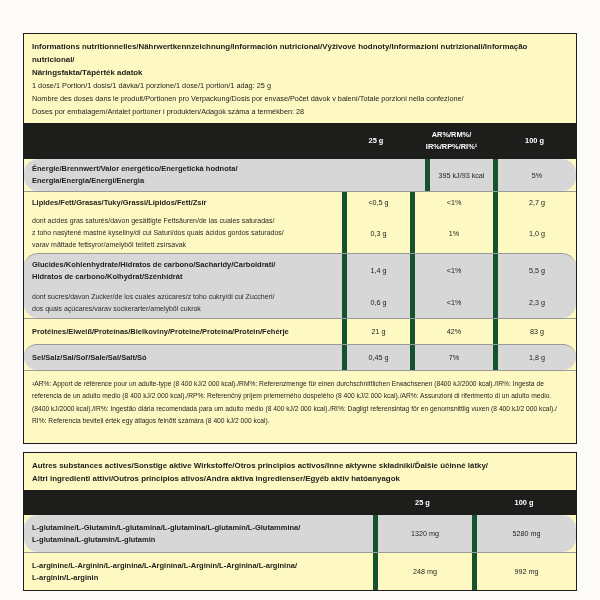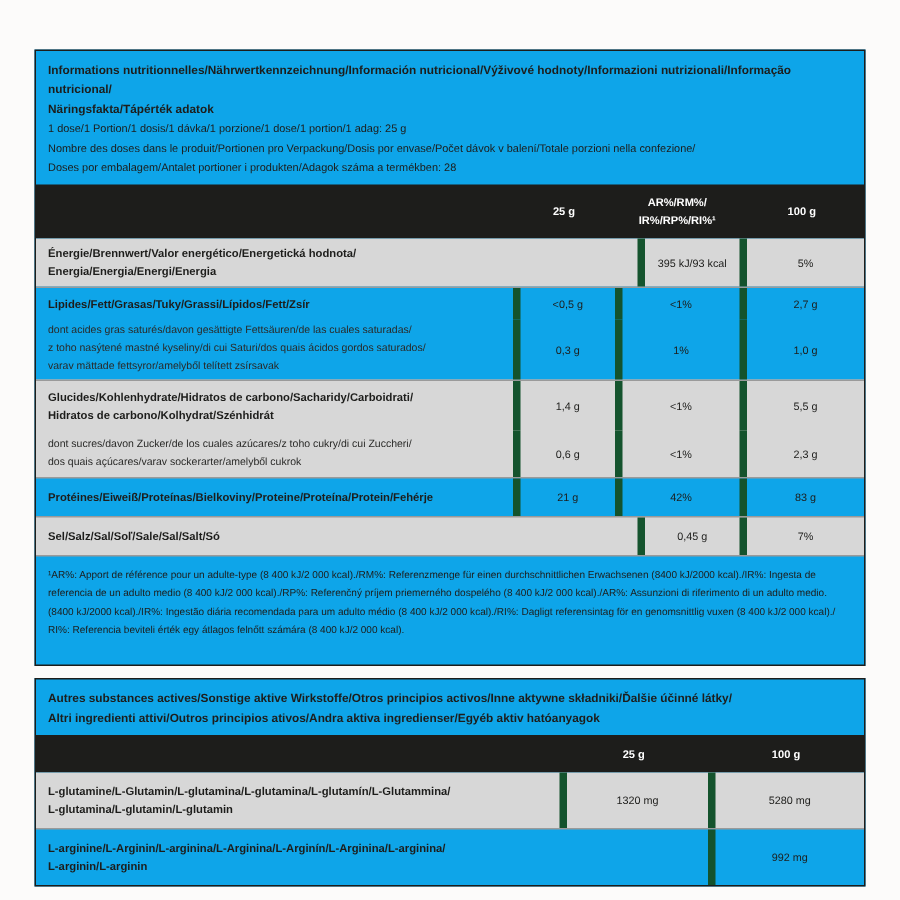--- a/index.html
+++ b/index.html
@@ -7,21 +7,21 @@
   body {
     background:#fcfbfa;
     font-family:"Liberation Sans", sans-serif;
     color:#1d1d1b;
     -webkit-font-smoothing:antialiased;
   }
   .sheet { padding-top:33px; }
   .tbl {
     width:554px; margin:0 auto;
     border:1.5px solid #1d1d1b;
-    background:#0ea5e9;
+    background:#fef9c3;
   }
   .tbl2 { margin-top:8px; }
 
   
   .thead { padding:6px 8px 5px 8px; }
   .t-title { font-weight:bold; font-size:7.9px; line-height:13px; white-space:pre-line; }
   .t-line  { font-size:7.3px; line-height:13px; white-space:pre-line; }
 
   
   .bar { display:flex; background:#1d1d1b; color:#ffffff; align-items:center; }
@@ -37,21 +37,21 @@
   .c {
     align-self:stretch; display:flex; align-items:center; justify-content:center;
     text-align:center; font-size:7.2px; line-height:11px;
     border-left:5px solid #14532d; padding:1px 2px;
   }
   
   .t1 .c1 { width:68px; } .t1 .c2 { width:83px; } .t1 .c3 { width:83px; }
   
   .t2 .c1 { width:99px; } .t2 .c2 { width:104px; }
 
-  .gray { background:#d7d7d7; }
+  .gray { background:#d7d7d7;border-radius:14px; }
   .sep  { border-top:1px solid #9a9a9a; }
 
   .mh21{min-height:21px} .mh25{min-height:25px} .mh31{min-height:31px}
   .mh32{min-height:32px} .mh33{min-height:33px} .mh37{min-height:37px}
   .mh39{min-height:39px}
 
   .footnote {
     padding:7px 8px; font-size:6.7px; line-height:12.4px;
     white-space:pre-line; min-height:73px;
   }
@@ -129,20 +129,21 @@
         <div class="c c2">42%</div>
         <div class="c c3">83 g</div>
       </div>
     </div>
 
     <div class="gray sep">
       <div class="r mh25">
         <div class="lbl b">Sel/Salz/Sal/Soľ/Sale/Sal/Salt/Só</div>
         <div class="c c1">0,45 g</div>
         <div class="c c2">7%</div>
+        <div class="c c3">1,8 g</div>
       </div>
     </div>
 
     <div class="footnote sep">¹AR%: Apport de référence pour un adulte-type (8 400 kJ/2 000 kcal)./RM%: Referenzmenge für einen durchschnittlichen Erwachsenen (8400 kJ/2000 kcal)./IR%: Ingesta de
 referencia de un adulto medio (8 400 kJ/2 000 kcal)./RP%: Referenčný príjem priemerného dospelého (8 400 kJ/2 000 kcal)./AR%: Assunzioni di riferimento di un adulto medio.
 (8400 kJ/2000 kcal)./IR%: Ingestão diária recomendada para um adulto médio (8 400 kJ/2 000 kcal)./RI%: Dagligt referensintag för en genomsnittlig vuxen (8 400 kJ/2 000 kcal)./
 RI%: Referencia beviteli érték egy átlagos felnőtt számára (8 400 kJ/2 000 kcal).</div>
   </div>
 
   <div class="tbl tbl2 t2">
@@ -164,18 +165,19 @@
 L-glutamina/L-glutamin/L-glutamin</div>
         <div class="c c1">1320 mg</div>
         <div class="c c2">5280 mg</div>
       </div>
     </div>
 
     <div class="sep">
       <div class="r mh37">
         <div class="lbl b">L-arginine/L-Arginin/L-arginina/L-Arginina/L-Arginín/L-Arginina/L-arginina/
 L-arginin/L-arginin</div>
+        <div class="c c1">248 mg</div>
         <div class="c c2">992 mg</div>
       </div>
     </div>
 
   </div>
 </div>
 
 </body></html>

